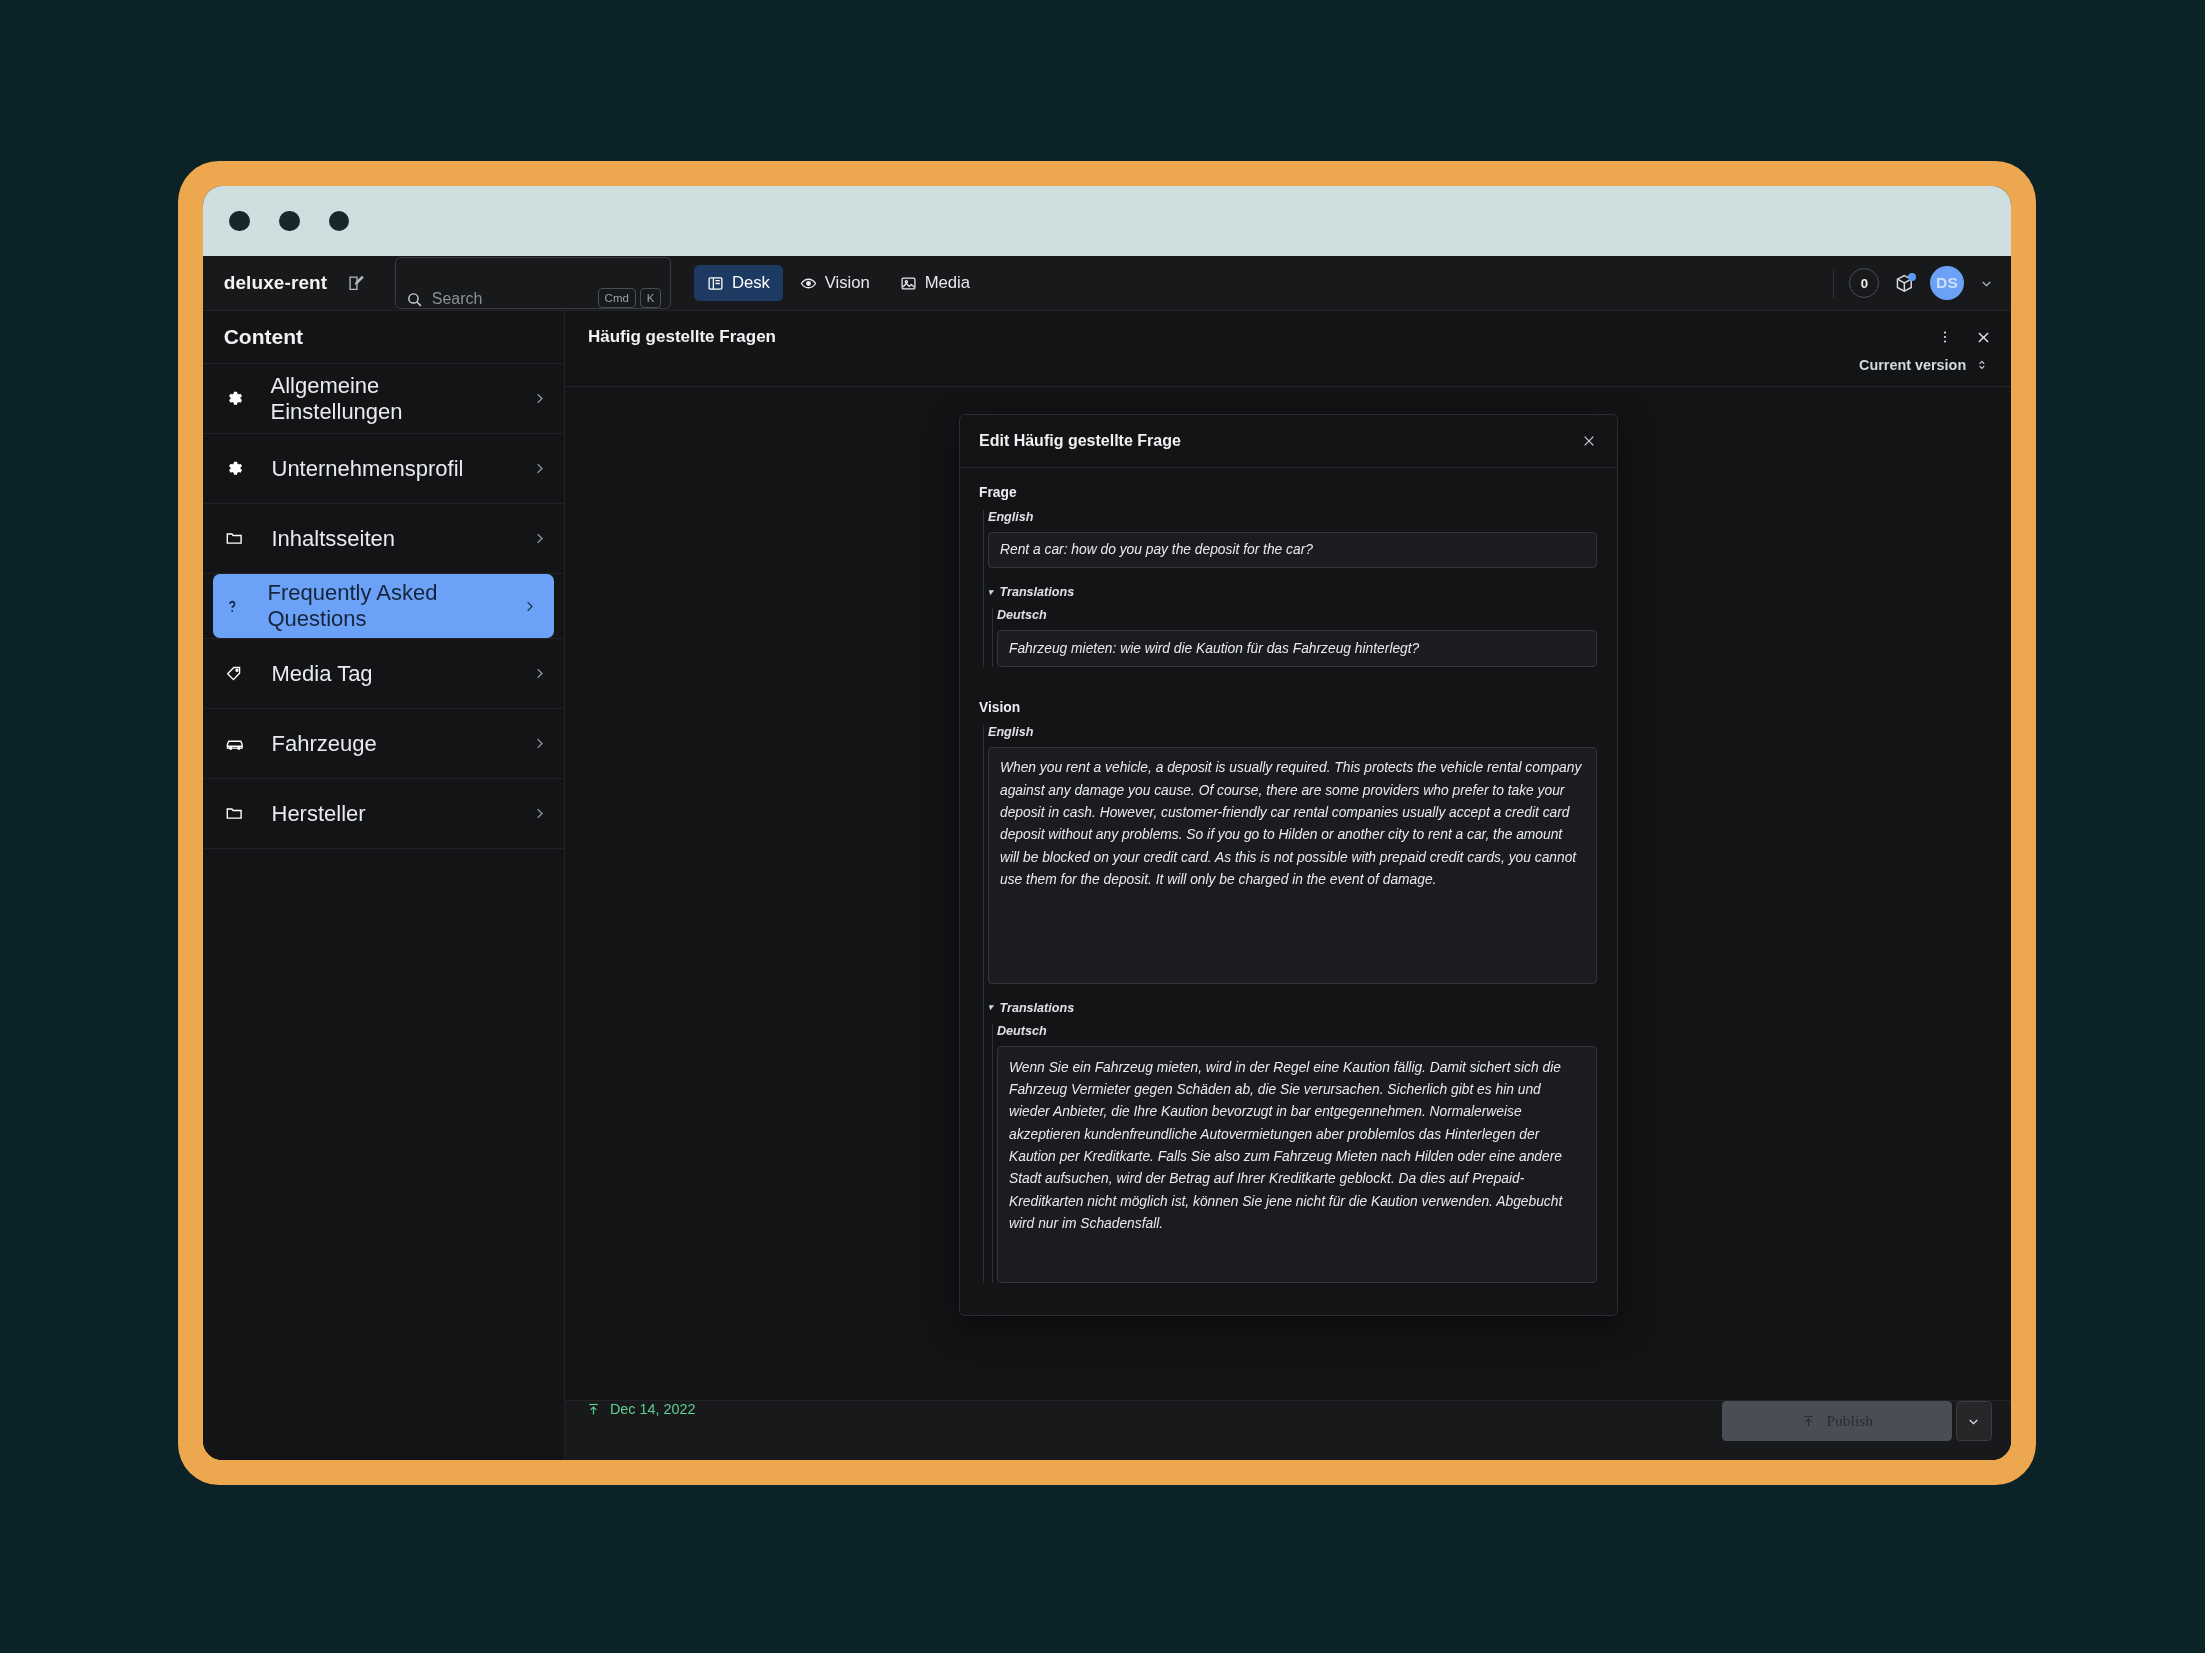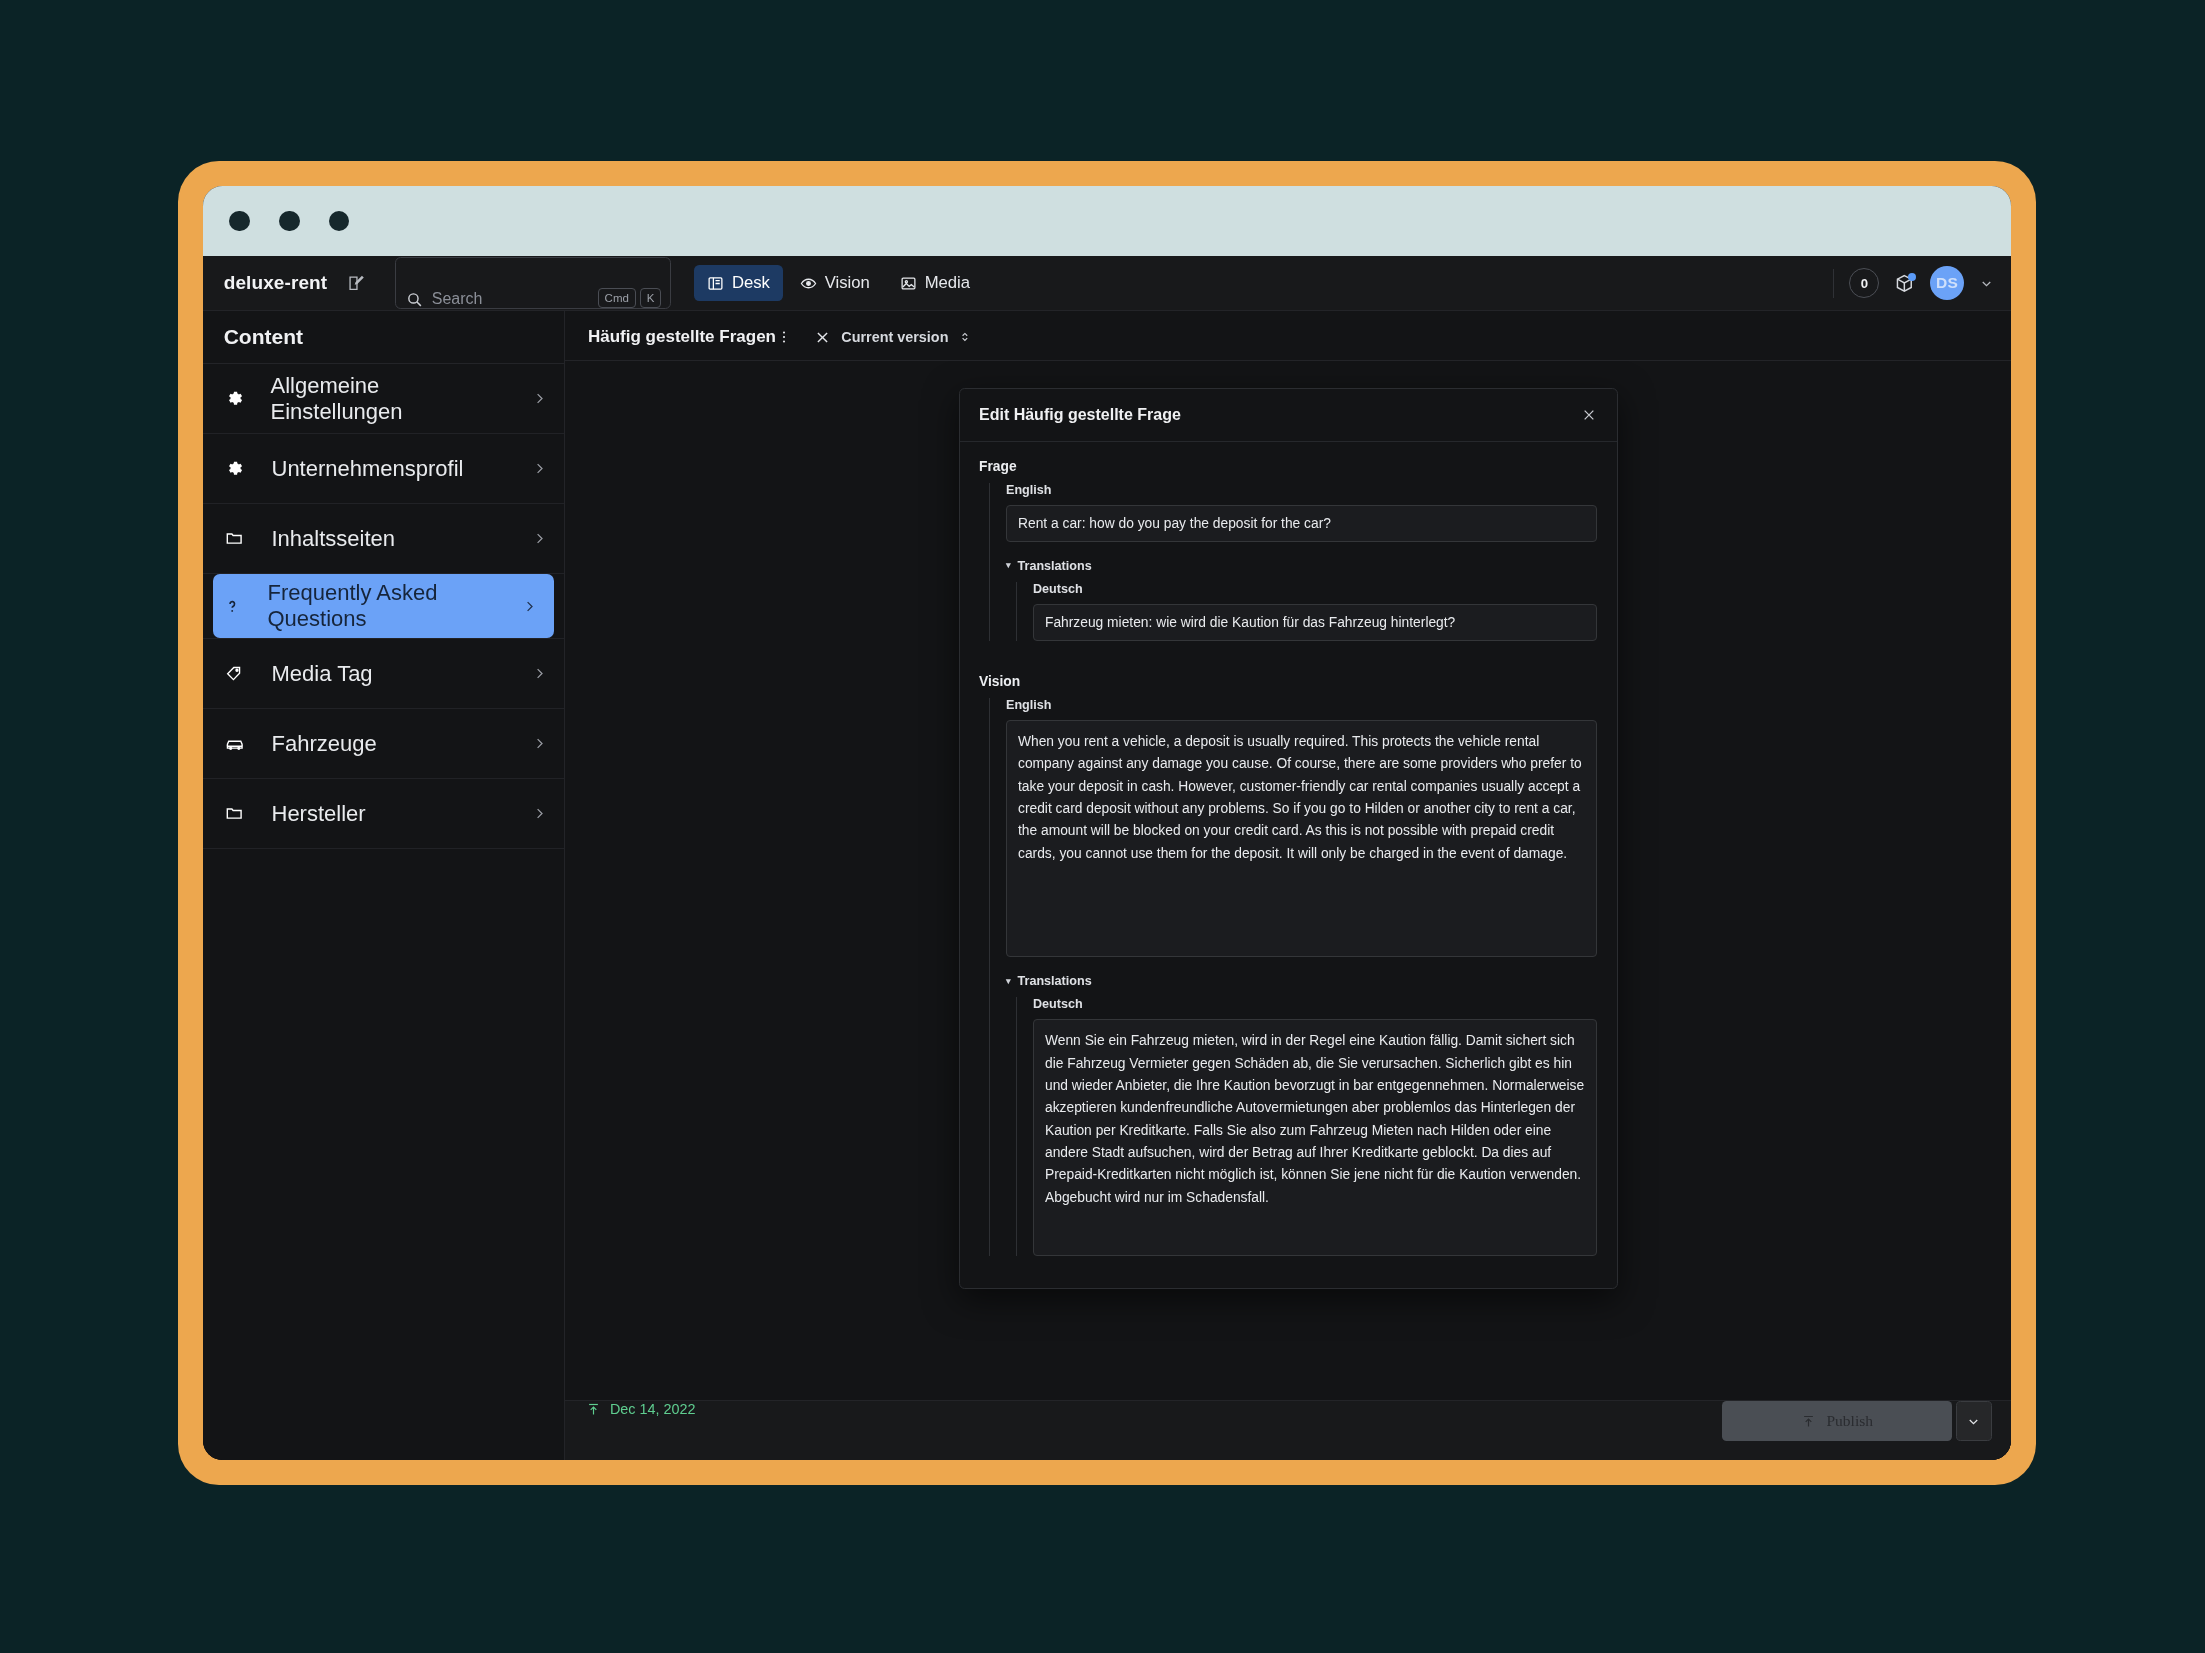--- a/index.html
+++ b/index.html
@@ -195,21 +195,21 @@
     flex: 1 1 auto;
     display: flex; flex-direction: column;
     background: #131416;
     min-width: 0;
   }
   .doc-header {
     flex: 0 0 auto;
     padding: 16px 19.5px 12.6px 23px;
     border-bottom: 1.1px solid #232428;
     display: flex;
-    flex-direction: row;
+    flex-direction: column;
     gap: 10.3px;
   }
   .doc-header-top { display: flex; align-items: center; }
   .doc-title {
     color: #f0f1f3;
     font-size: 17px;
     font-weight: bold;
     flex: 1 1 auto;
   }
   .doc-actions { display: flex; align-items: center; gap: 22px; }
@@ -252,22 +252,23 @@
 
   .field-group { margin-bottom: 6.9px; }
   .group-label {
     color: #eceef1;
     font-size: 13.8px;
     font-weight: bold;
     margin-bottom: 9.2px;
   }
   .indent {
     border-left: 1.1px solid #2e3034;
-    padding-left: 16px;
-    margin-left: 10px;
+    padding-left: 4px;
+    margin-left: 4px;
+    font-style: italic;
   }
   .sub-label {
     color: #dfe1e5;
     font-size: 12.6px;
     font-weight: bold;
     margin-bottom: 8px;
   }
   .text-input {
     background: #1b1c1f;
     border: 1.1px solid #343639;

